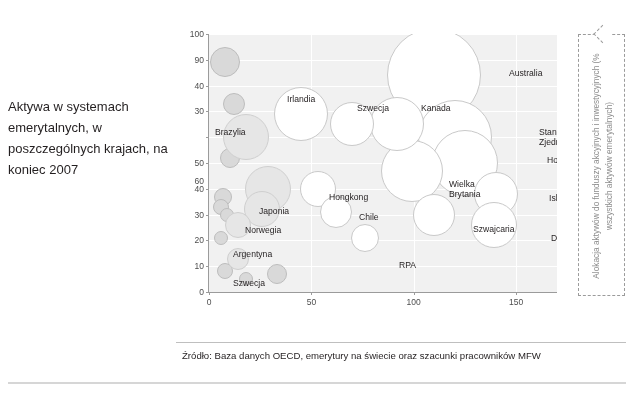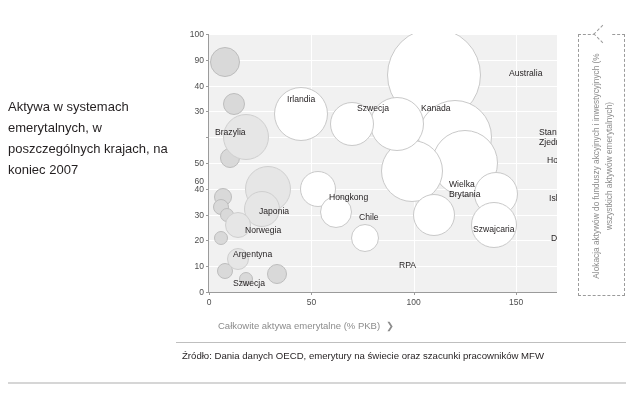--- a/index.html
+++ b/index.html
@@ -331,27 +331,24 @@
         <div class="blabel" style="left:36px;  top:197px;">Norwegia</div>
         <div class="blabel" style="left:150px; top:184px;text-align:right;">Chile</div>
         <div class="blabel" style="left:240px; top:196px;margin-left:24px;">Szwajcaria</div>
         <div class="blabel" style="left:342px; top:205px;">Dania</div>
         <div class="blabel" style="left:24px;  top:221px;">Argentyna</div>
         <div class="blabel" style="left:190px; top:232px;">RPA</div>
         <div class="blabel" style="left:24px;  top:250px;">Szwecja</div>
       </div>
     </div>
 
-    <div class="xcaption">
-      <span>Całkowite aktywa emerytalne (% PKB)</span><span class="arrowhead">❯</span>
-    </div>
   </div>
 
   <div class="ycaption-box">
     <div class="notch"></div>
     <div class="ycaption-text">Alokacja aktywów do funduszy akcyjnych i inwestycyjnych (% wszystkich aktywów emerytalnych)</div>
   </div>
 
   <div class="divider-left"></div>
-  <div class="source">Źródło: Dania danych OECD, emerytury na świecie oraz szacunki pracowników MFW</div>
+  <div class="source">Źródło: Baza danych OECD, emerytury na świecie oraz szacunki pracowników MFW</div>
   <div class="bottom-rule"></div>
 
 </div>
 
 </body></html>

